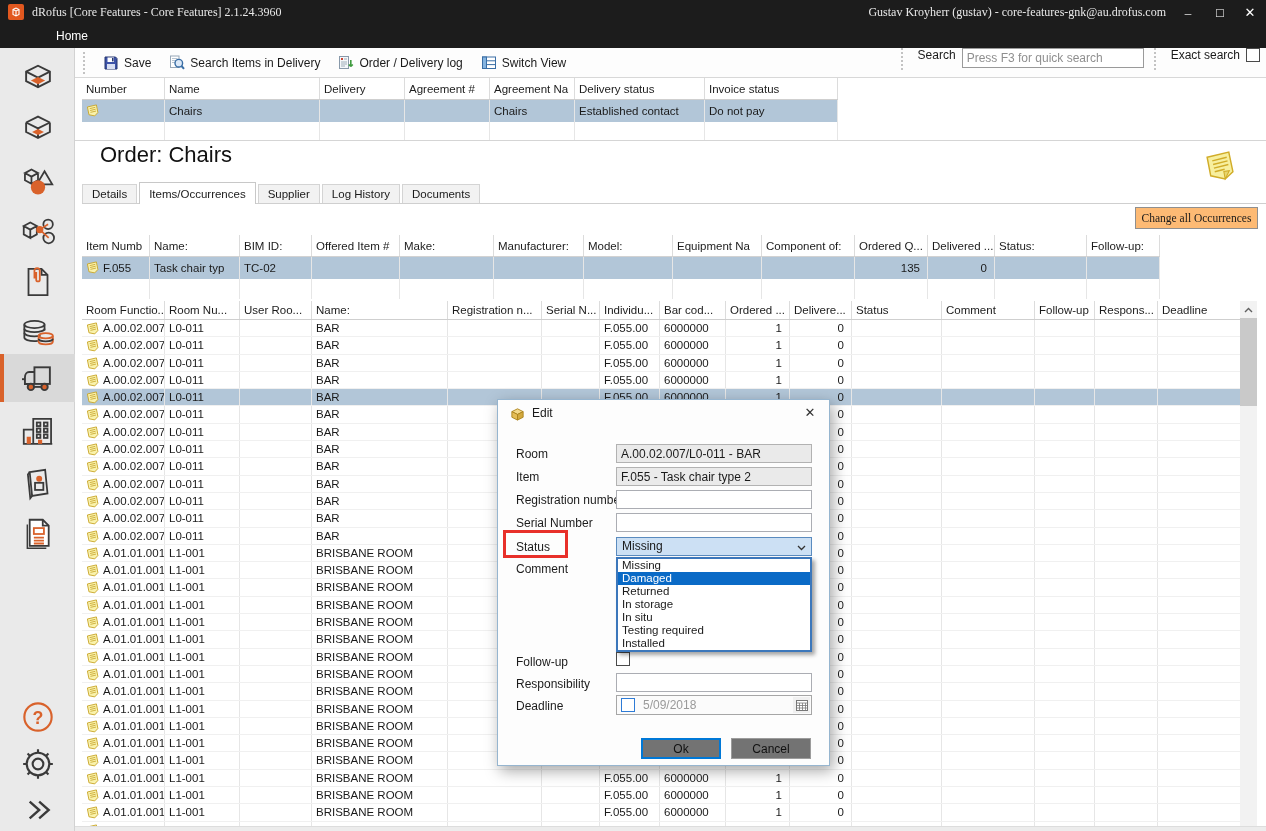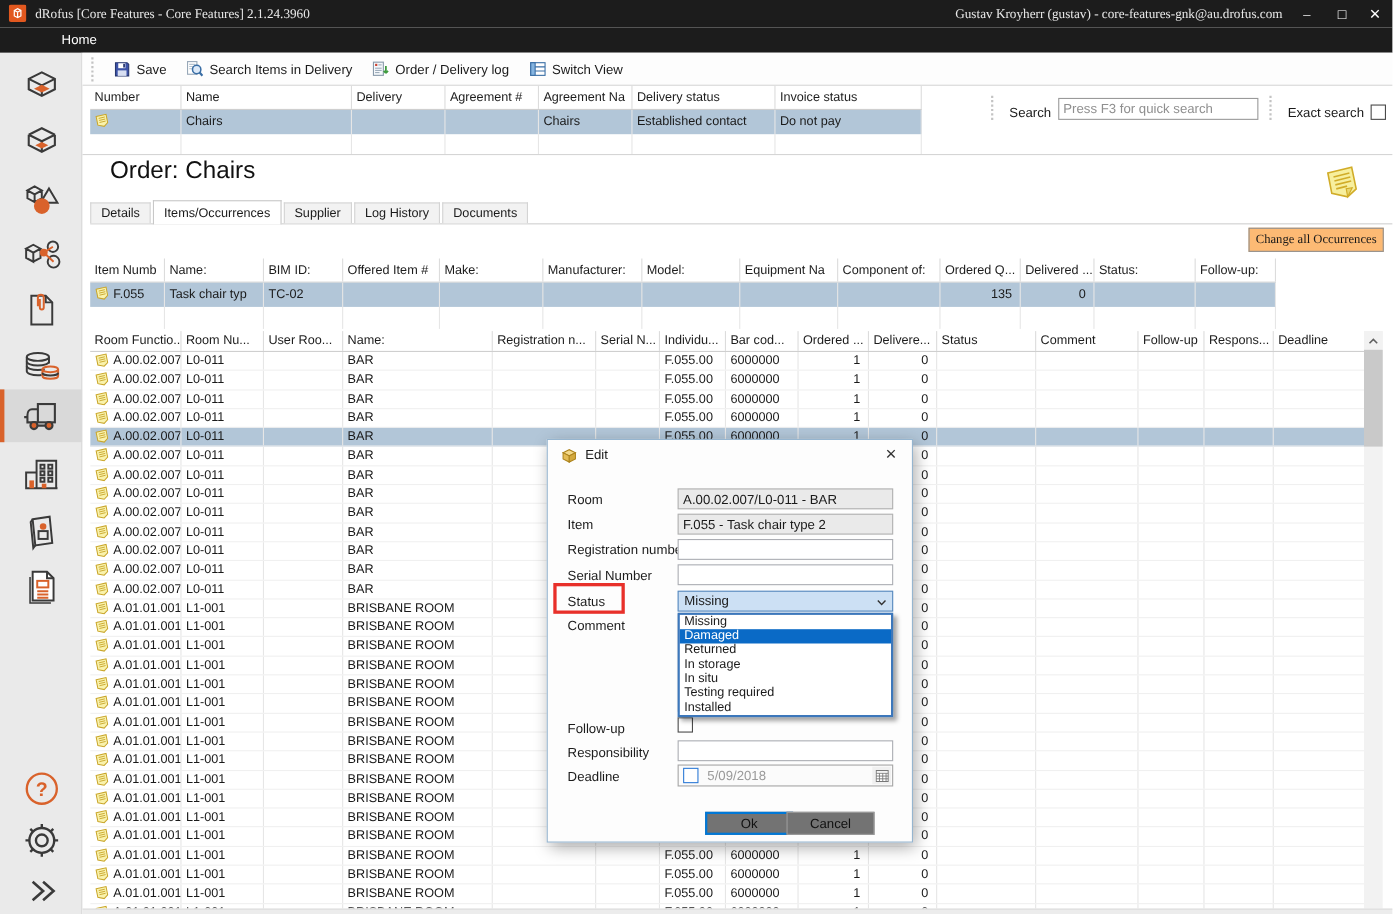--- a/index.html
+++ b/index.html
@@ -25,21 +25,21 @@
 
   
   .content { position:absolute; left:75px; top:48px; width:1191px; height:783px; background:#fff; }
 
   
   .toolbar { position:absolute; left:0; top:0; width:1191px; height:30px; border-bottom:1px solid #d8d8d8; background:#fdfdfd; }
   .tb-left { position:absolute; left:6px; top:0; height:29px; display:flex; align-items:center; }
   .tb-sep { width:5px; height:22px; border-left:2px dotted #c3c3c3; margin:0 6px 0 2px; }
   .tb-btn { display:flex; align-items:center; gap:5px; padding:0 9px; height:24px; font-size:12px; cursor:default; }
   .tb-btn svg { width:16px; height:16px; }
-  .tb-right { position:absolute; right:6px; top:0; height:29px; display:flex; align-items:flex-end;margin-top:32px; }
+  .tb-right { position:absolute; right:6px; top:0; height:29px; display:flex; align-items:flex-start; }
   .tb-right .lbl { margin:0 6px; font-size:12px; }
   .search-input { width:182px; height:20px; border:1px solid #9a9a9a; font-family:"Liberation Sans",sans-serif; font-size:12px; padding:0 4px; color:#222; }
   .search-input::placeholder { color:#8f8f8f; }
   .cbx { width:14px; height:14px; border:1px solid #4a4a4a; background:#fff; display:inline-block; }
 
   
   .grid-row { display:flex; white-space:nowrap; }
   .grid-row.sel { background:#b2c6d8; }
   .tcell, .icell, .ocell { overflow:hidden; white-space:nowrap; padding-left:4px; border-right:1px solid #e6e6e6; font-size:11.5px; }
   .head { border-right:1px solid #dcdcdc; color:#1c1c1c; }
@@ -1081,14 +1081,14 @@
     <span class="date">5/09/2018</span>
     <span class="cal">
         <svg width="12" height="12" viewBox="0 0 12 12">
           <rect x="0.5" y="1.5" width="11" height="10" fill="#fff" stroke="#777"></rect>
           <path d="M0.5 4 H11.5 M3.5 4 V11.5 M6.5 4 V11.5 M9.5 4 V11.5 M0.5 6.5 H11.5 M0.5 9 H11.5" stroke="#777" stroke-width="0.8"></path>
         </svg>
       </span>
   </div>
 
   <button class="dlg-btn default" style="left:143px">Ok</button>
-  <button class="dlg-btn" style="left:217px">Cancel</button>
+  <button class="dlg-btn" style="left:233px">Cancel</button>
 </div>
 
 </body></html>

